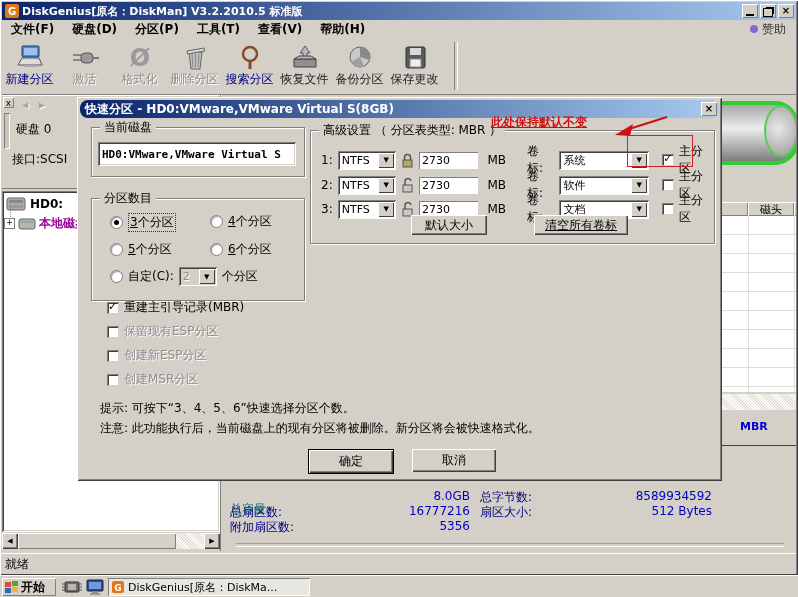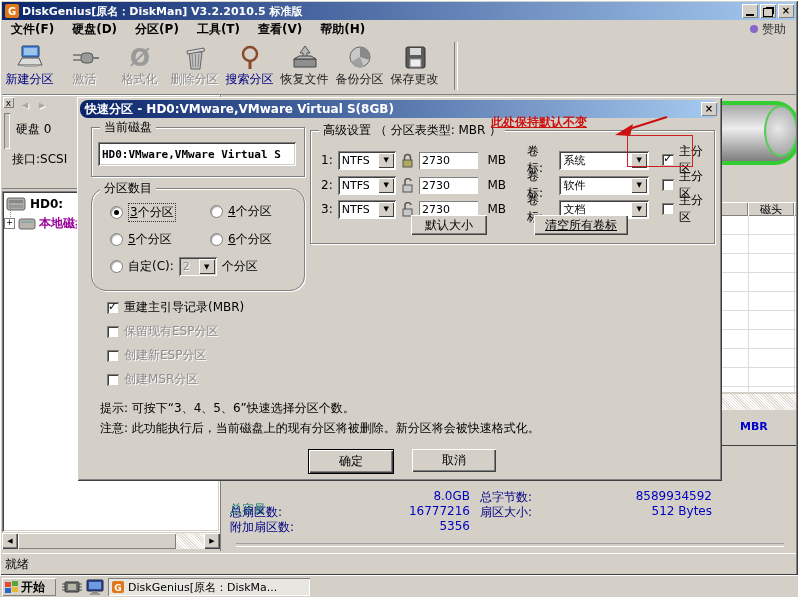--- a/index.html
+++ b/index.html
@@ -283,21 +283,21 @@
       </div>
   </div>
 
   <div class="abs groupbox" style="left:14px;top:30px;width:212px;height:48px;">
     <span class="grouplabel">当前磁盘</span>
     <div class="abs sunken" style="left:6px;top:14px;width:198px;height:24px;display:flex;align-items:center;">
       <span style="padding-left:4px;font-family:'DejaVu Sans Mono',monospace;font-weight:bold;font-size:11px;white-space:nowrap;overflow:hidden;">HD0:VMware,VMware Virtual S</span>
     </div>
   </div>
 
-  <div class="abs groupbox" style="left:14px;top:91px;width:212px;height:101px;border-radius:15px;">
+  <div class="abs groupbox" style="left:14px;top:101px;width:212px;height:101px;">
     <span class="grouplabel">分区数目</span>
     <div class="rrow" style="left:18px;top:14px;">
       <span class="radio">
           <span class="dot"></span>
         </span>
       <span style="border:1px dotted #333;padding:0 1px;"><u>3</u><span>个分区</span></span>
     </div>
     <div class="rrow" style="left:118px;top:14px;">
       <span class="radio"></span>
       <span><u>4</u><span>个分区</span></span>

